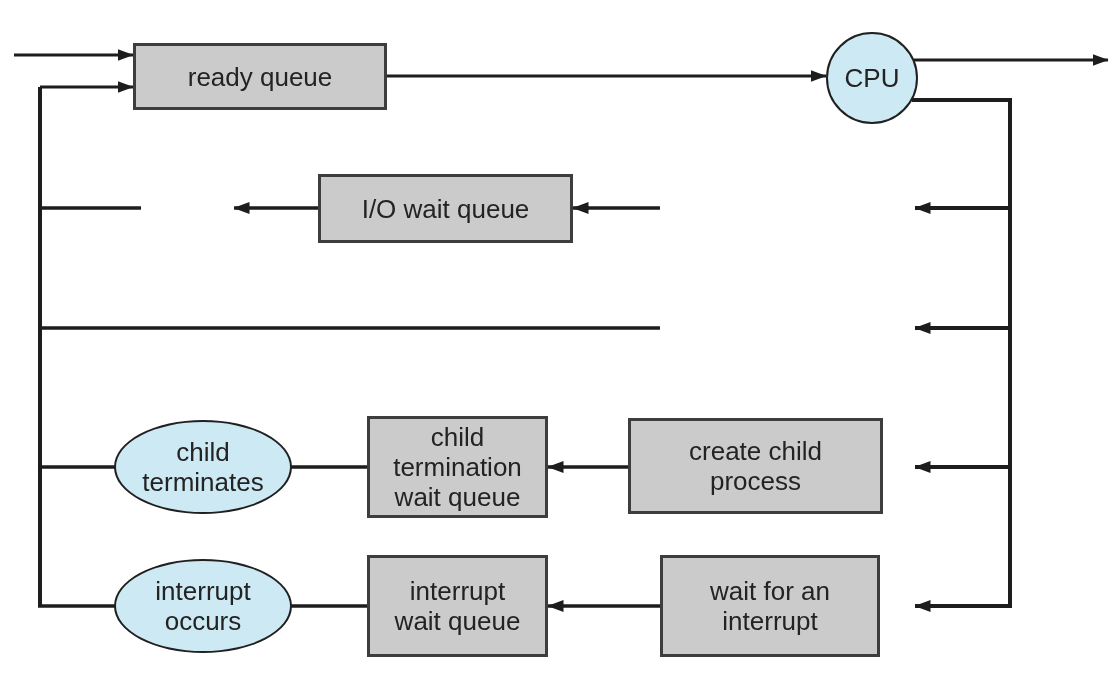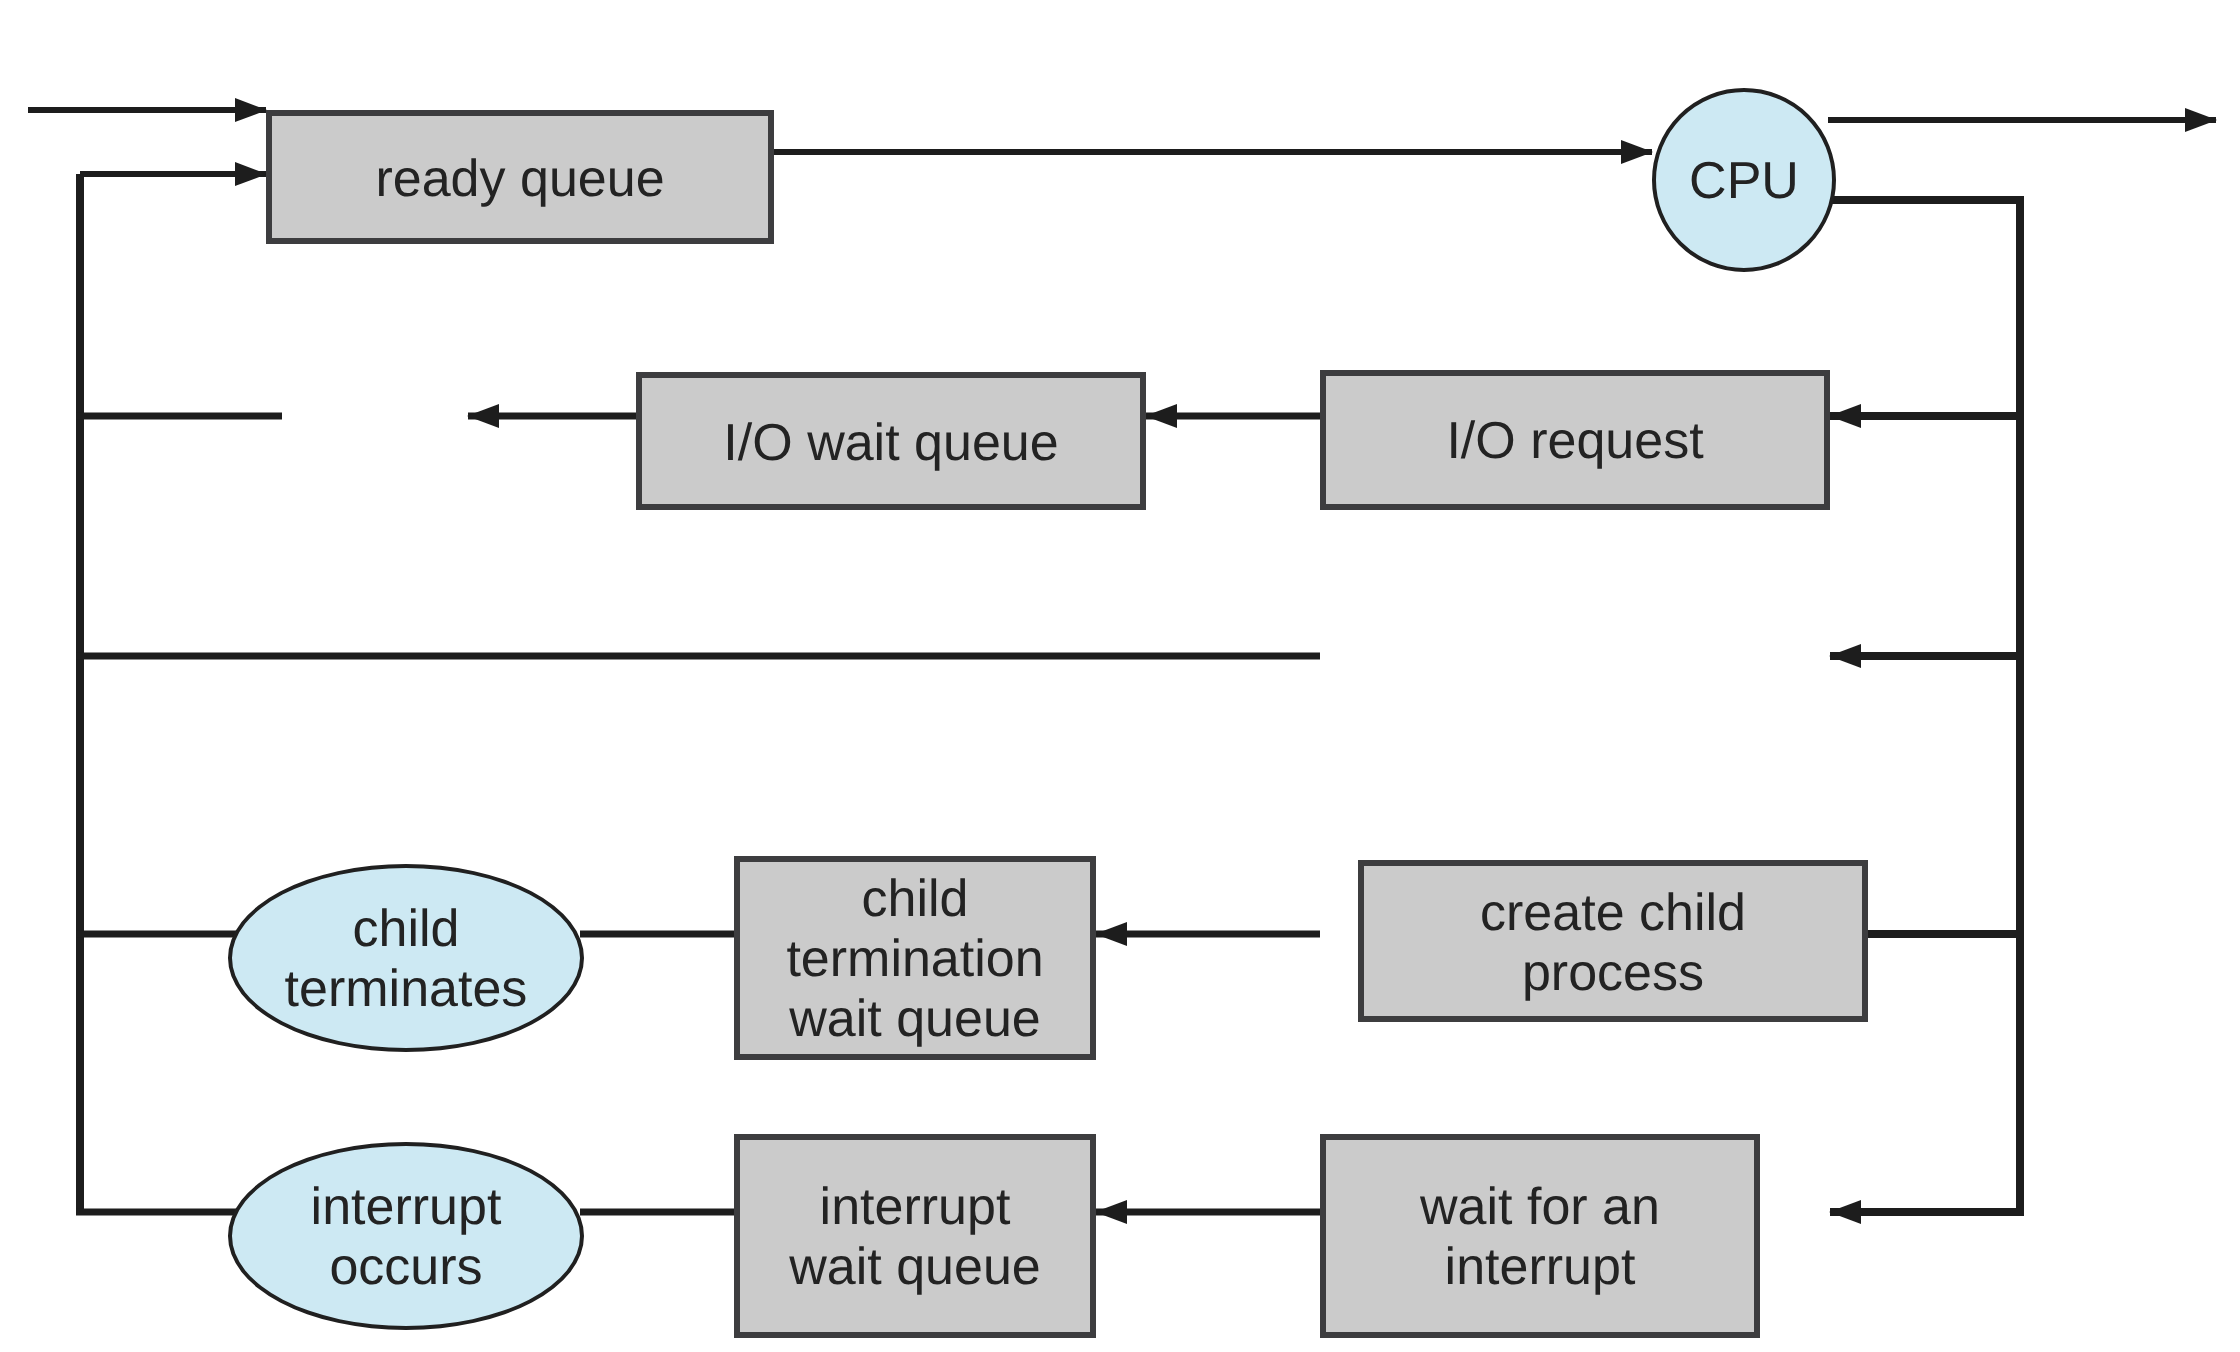--- a/index.html
+++ b/index.html
@@ -20,21 +20,20 @@
   }
   .stage{position:relative;width:1120px;height:676px;}
   .stage svg{position:absolute;left:0;top:0;}
   .node{
     position:absolute;
     display:flex;align-items:center;justify-content:center;
     text-align:center;white-space:pre-line;
     font-size:26px;line-height:30px;
     color:var(--text);
     box-sizing:border-box;
-    margin-top:12px;
   }
   .queue{
     background:var(--queue-fill);
     border:3px solid var(--queue-border);
   }
   .resource{
     background:var(--resource-fill);
     border:2.5px solid var(--resource-border);
     border-radius:50%;
   }
@@ -81,24 +80,23 @@
     <path class="edge w35" d="M367 467 H290"></path>
     <path class="edge w35" d="M118 467 H38"></path>
     <path class="edge w35" d="M367 606 H290"></path>
     <path class="edge w35" d="M118 606 H38"></path>
   </svg>
 
   <div class="node queue" style="left:133px;top:43px;width:254px;height:67px;">ready queue</div>
 
   <div class="node queue" style="left:318px;top:174px;width:255px;height:69px;">I/O wait queue</div>
 
-  <div class="node queue" style="left:660px;top:173px;width:255px;height:70px;">I/O request</div>
 
 
-  <div class="node queue" style="left:679px;top:418px;width:255px;height:81px;">create child
+  <div class="node queue" style="left:628px;top:418px;width:255px;height:96px;">create child
 process</div>
 
   <div class="node queue" style="left:660px;top:555px;width:220px;height:102px;">wait for an
 interrupt</div>
 
   <div class="node queue" style="left:367px;top:416px;width:181px;height:102px;">child
 termination
 wait queue</div>
 
   <div class="node queue" style="left:367px;top:555px;width:181px;height:102px;">interrupt

